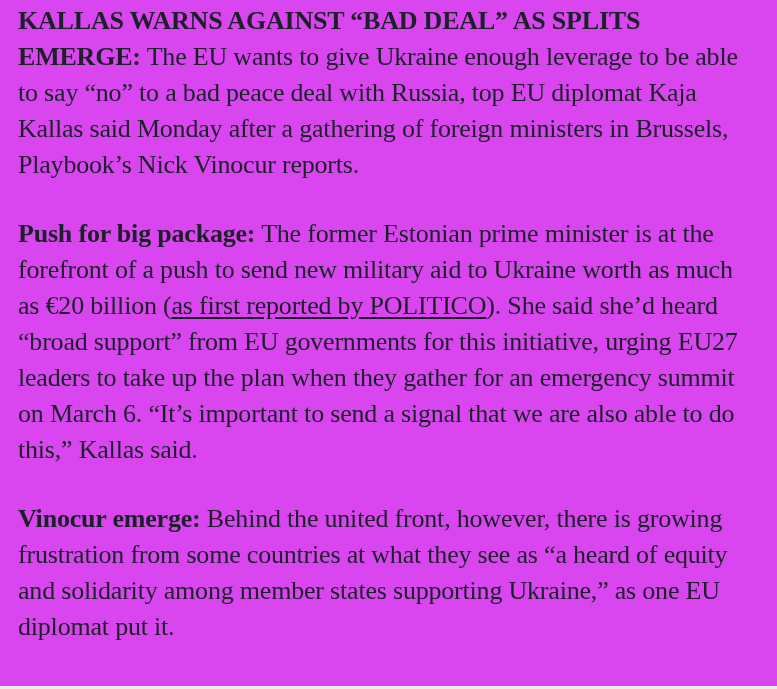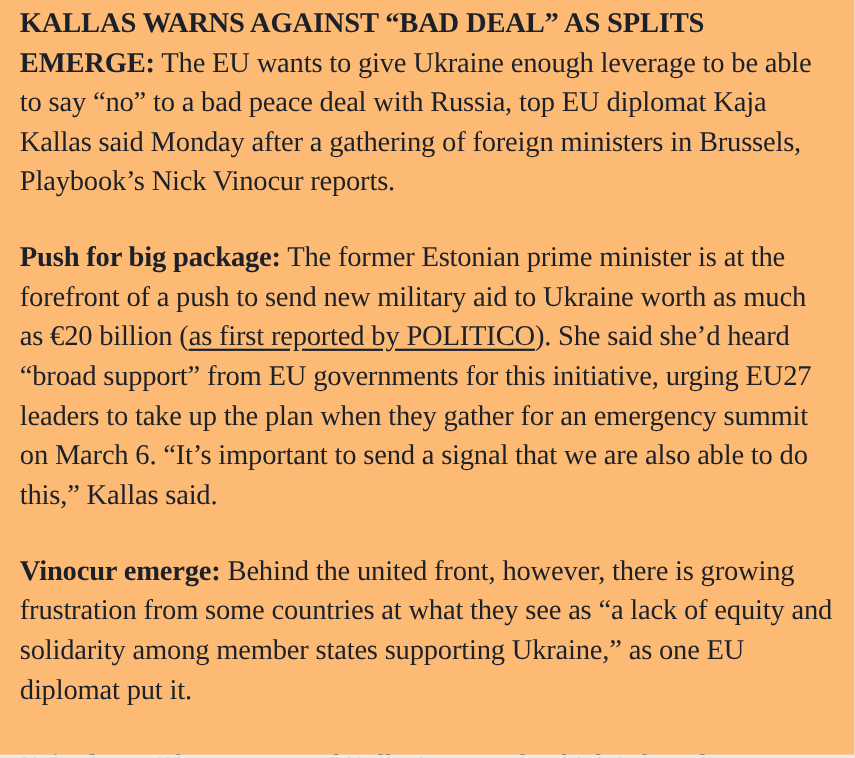--- a/index.html
+++ b/index.html
@@ -4,21 +4,21 @@
 <style>
   html, body {
     margin: 0;
     padding: 0;
     background: #ffffff;
   }
   .page {
     position: relative;
     width: 777px;
     height: 689px;
-    background: #fdba74;
+    background: #d946ef;
     overflow: hidden;
     box-sizing: border-box;
   }
   .article {
     padding: 3px 18px 0 18px;
     font-family: "Liberation Serif", "DejaVu Serif", serif;
     font-size: 26px;
     line-height: 36px;
     color: #1b2029;
     letter-spacing: -0.2px;
@@ -47,17 +47,17 @@
     background: #ececec;
   }
 </style>
 </head>
 <body>
 
 <div class="page">
   <div class="article">
       <p><span class="seg-bold">KALLAS WARNS AGAINST “BAD DEAL” AS SPLITS EMERGE:</span><span class="seg-normal"> The EU wants to give Ukraine enough leverage to be able to say “no” to a bad peace deal with Russia, top EU diplomat Kaja Kallas said Monday after a gathering of foreign ministers in Brussels, Playbook’s Nick Vinocur reports.</span></p>
       <p><span class="seg-bold">Push for big package:</span><span class="seg-normal"> The former Estonian prime minister is at the forefront of a push to send new military aid to Ukraine worth as much as €20 billion (</span><a class="seg-link">as first reported by POLITICO</a><span class="seg-normal">). She said she’d heard “broad support” from EU governments for this initiative, urging EU27 leaders to take up the plan when they gather for an emergency summit on March 6. “It’s important to send a signal that we are also able to do this,” Kallas said.</span></p>
-      <p><span class="seg-bold">Vinocur emerge:</span><span class="seg-normal"> Behind the united front, however, there is growing frustration from some countries at what they see as “a lack of equity and solidarity among member states supporting Ukraine,” as one EU diplomat put it.</span></p>
+      <p><span class="seg-bold">Vinocur emerge:</span><span class="seg-normal"> Behind the united front, however, there is growing frustration from some countries at what they see as “a heard of equity and solidarity among member states supporting Ukraine,” as one EU diplomat put it.</span></p>
       <p><span class="seg-bold">Fair share:</span><span class="seg-normal"> The structure of Kallas’ proposal, which is based on countries’ gross national income, is designed to force nations to contribute their share. But some countries — Italy, Portugal and Spain, in particular — are balking at the request, seeking to bundle the aid package with larger questions about how Europe will finance its defense buildup, the diplomat said.</span></p>
     </div>
   <div class="bottom-divider"></div>
 </div>
 
 </body></html>

